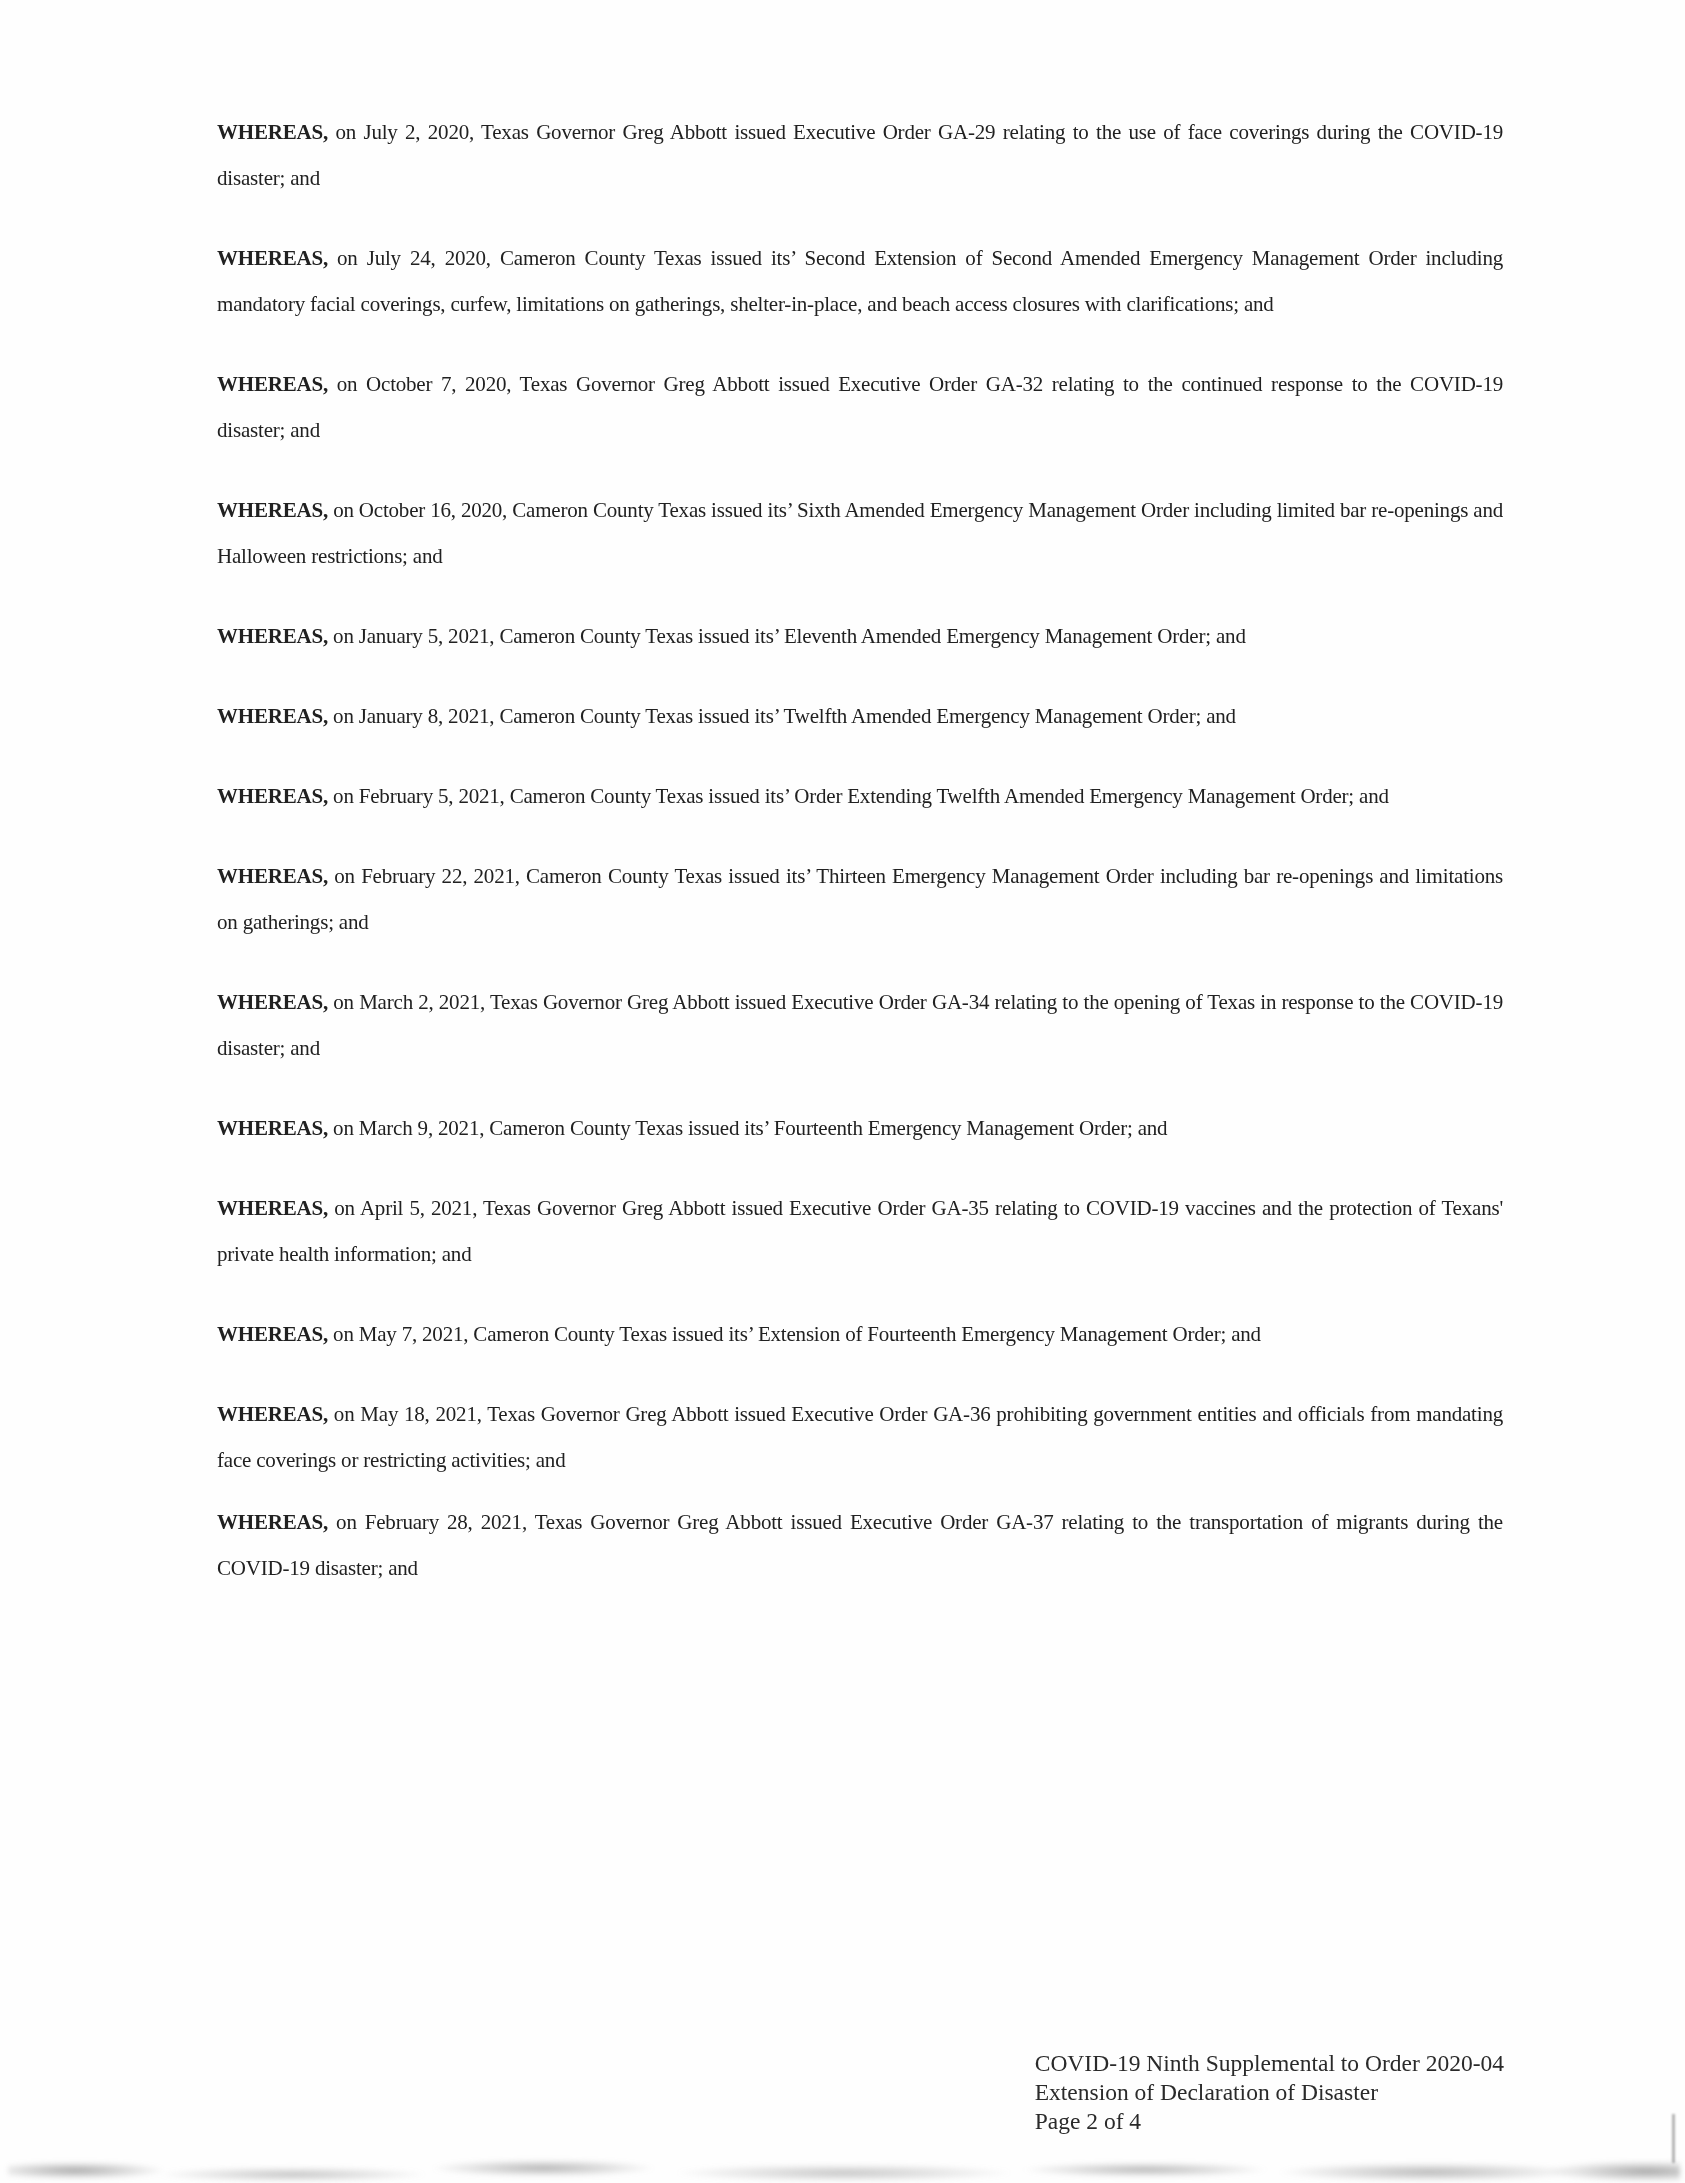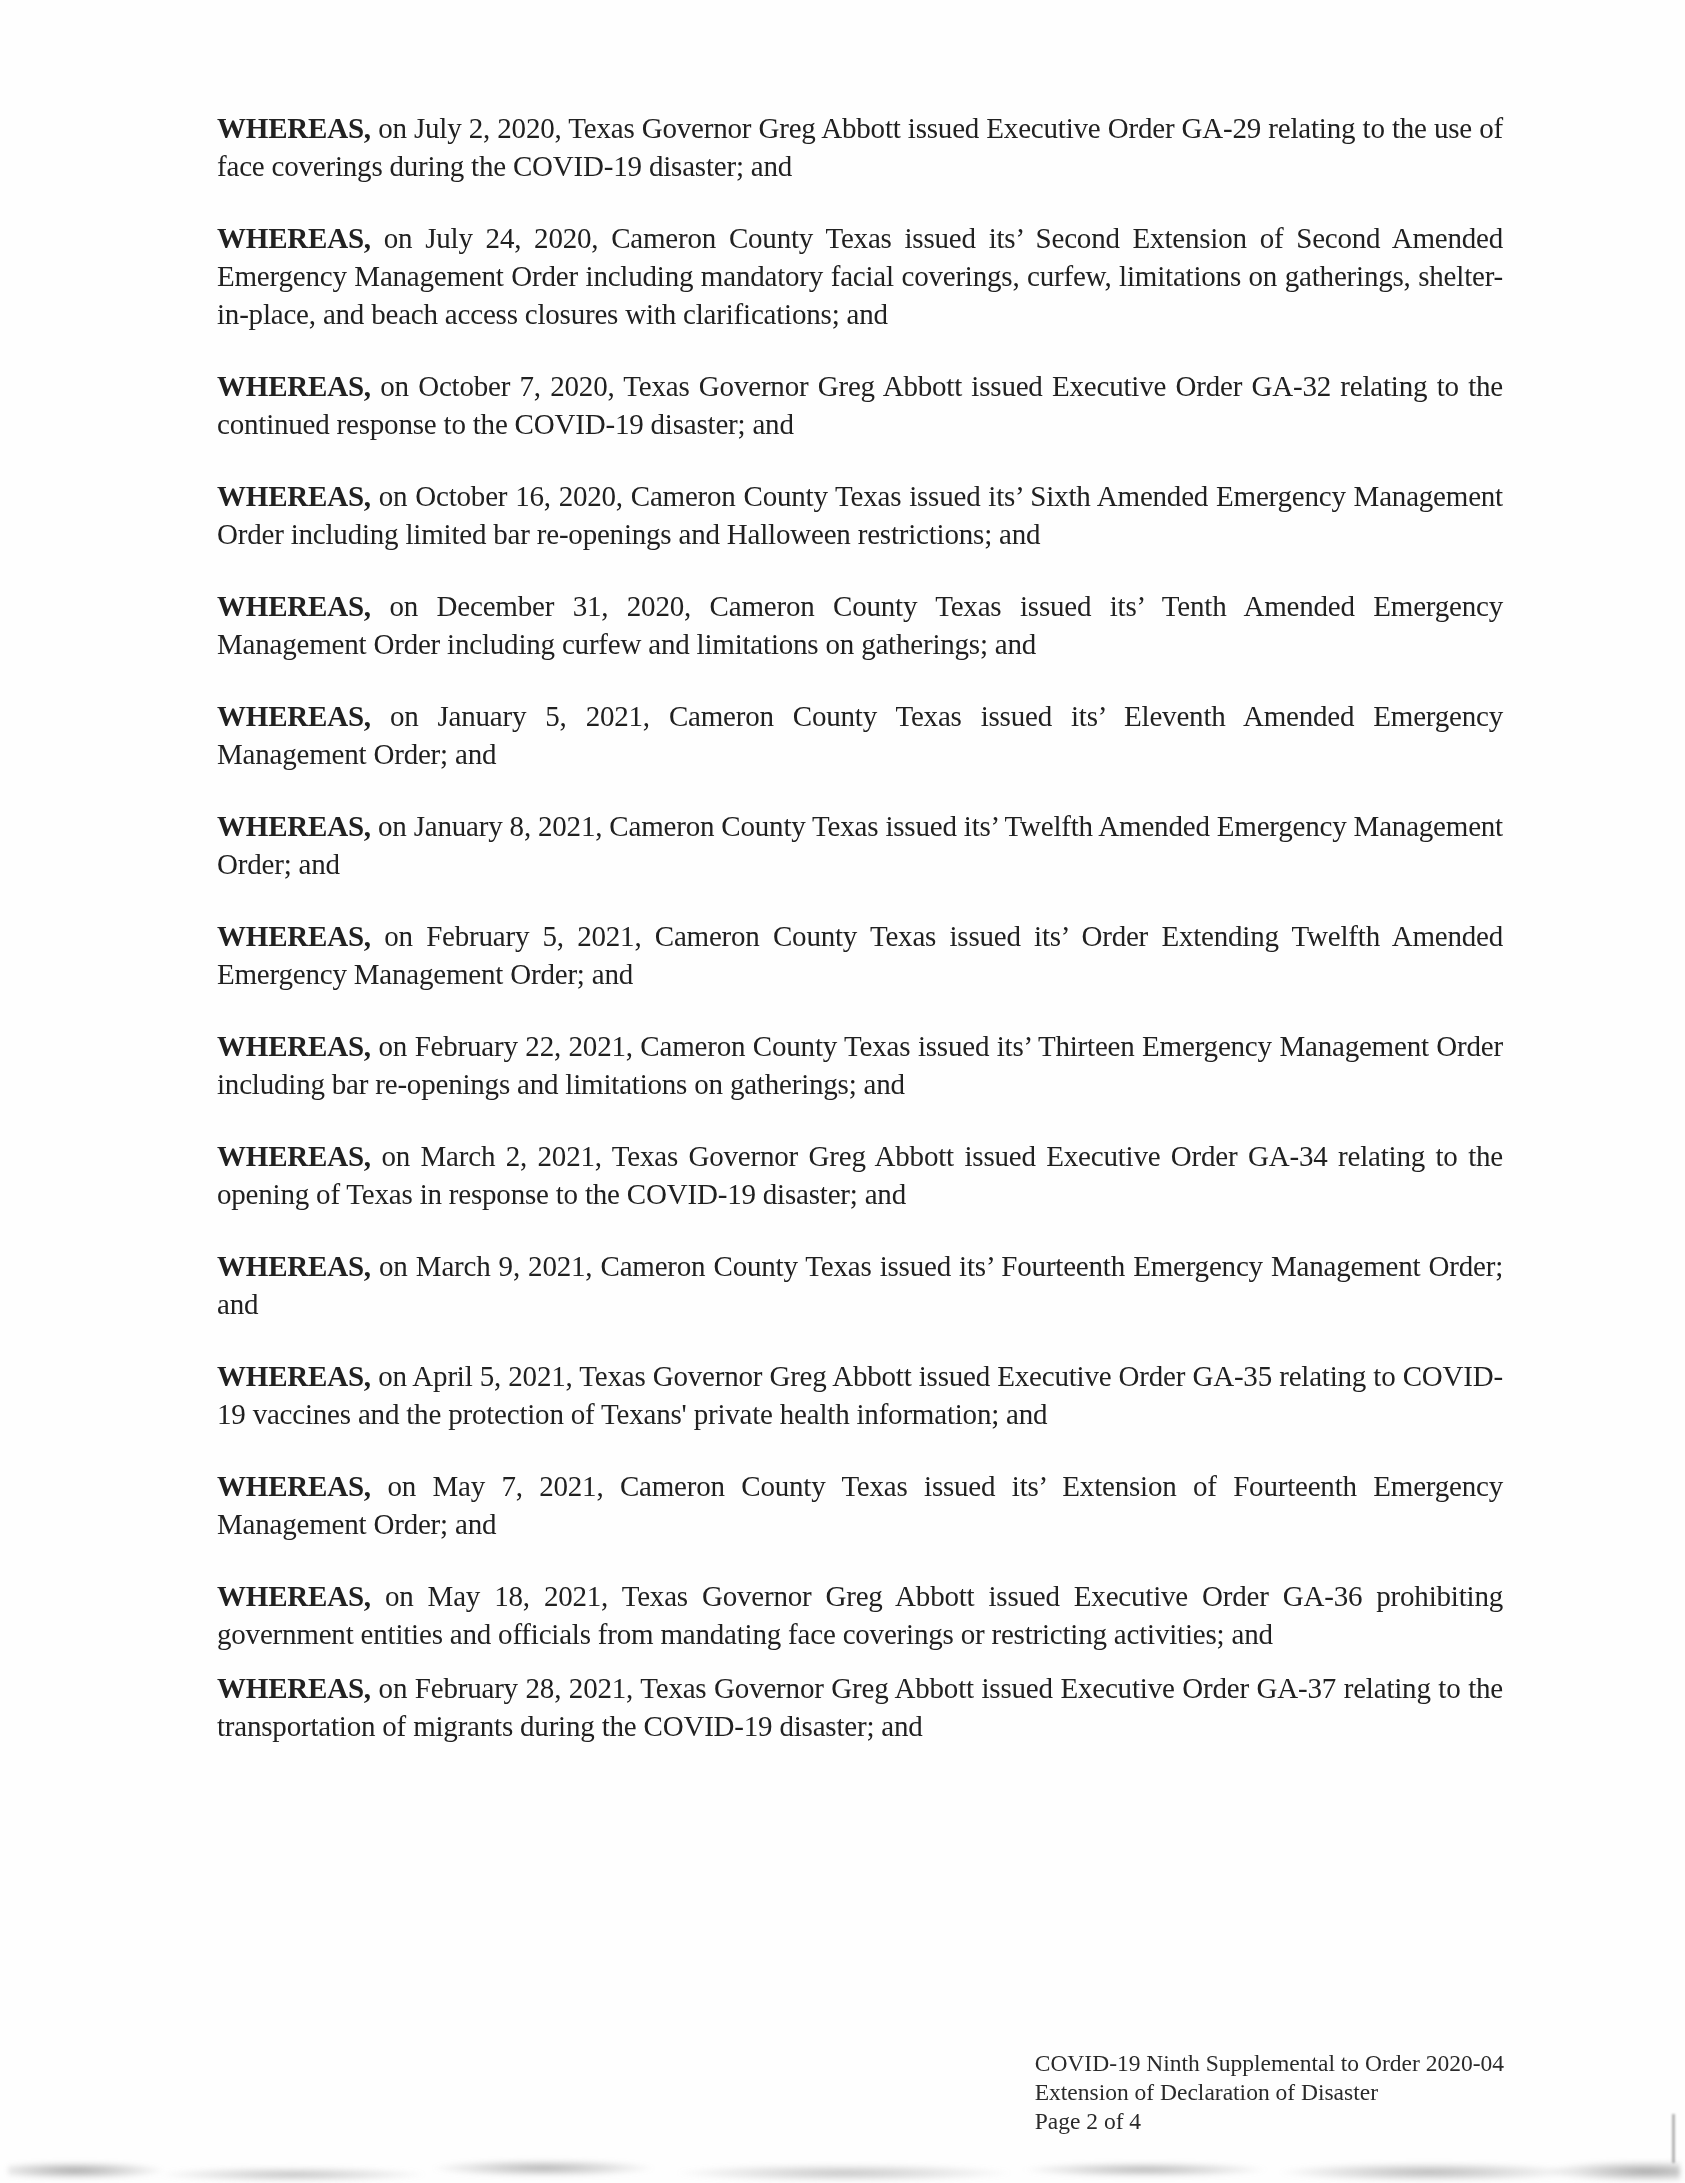--- a/index.html
+++ b/index.html
@@ -10,22 +10,22 @@
     overflow:hidden;
     font-family:"Liberation Serif","DejaVu Serif",serif;
     color:#212121;
   }
   .content{
     position:absolute;
     left:217px;top:109px;width:1286px;
   }
   p.clause{
     margin:0 0 34px 0;
-    font-size:29px;
-    line-height:38px;
+    font-size:21px;
+    line-height:46px;
     text-align:justify;
     letter-spacing:-0.2px;
   }
   p.clause.tight{margin-bottom:16px;}
   p.clause b{font-weight:bold;}
   .footer{
     position:absolute;
     right:181px;top:2049px;
     text-align:left;
     font-size:23.5px;
@@ -59,21 +59,20 @@
 
   <div class="content">
   <p class="clause"><b>WHEREAS,</b> <span>on July 2, 2020, Texas Governor Greg Abbott issued Executive Order GA-29 relating to the use of face coverings during the COVID-19 disaster; and</span></p>
 
   <p class="clause"><b>WHEREAS,</b> <span>on July 24, 2020, Cameron County Texas issued its’ Second Extension of Second Amended Emergency Management Order including mandatory facial coverings, curfew, limitations on gatherings, shelter-in-place, and beach access closures with clarifications; and</span></p>
 
   <p class="clause"><b>WHEREAS,</b> <span>on October 7, 2020, Texas Governor Greg Abbott issued Executive Order GA-32 relating to the continued response to the COVID-19 disaster; and</span></p>
 
   <p class="clause"><b>WHEREAS,</b> <span>on October 16, 2020, Cameron County Texas issued its’ Sixth Amended Emergency Management Order including limited bar re-openings and Halloween restrictions; and</span></p>
 
-  <p class="clause"><b>WHEREAS,</b> <span>on December 31, 2020, Cameron County Texas issued its’ Tenth Amended Emergency Management Order including curfew and limitations on gatherings; and</span></p>
 
   <p class="clause"><b>WHEREAS,</b> <span>on January 5, 2021, Cameron County Texas issued its’ Eleventh Amended Emergency Management Order; and</span></p>
 
   <p class="clause"><b>WHEREAS,</b> <span>on January 8, 2021, Cameron County Texas issued its’ Twelfth Amended Emergency Management Order; and</span></p>
 
   <p class="clause"><b>WHEREAS,</b> <span>on February 5, 2021, Cameron County Texas issued its’ Order Extending Twelfth Amended Emergency Management Order; and</span></p>
 
   <p class="clause"><b>WHEREAS,</b> <span>on February 22, 2021, Cameron County Texas issued its’ Thirteen Emergency Management Order including bar re-openings and limitations on gatherings; and</span></p>
 
   <p class="clause"><b>WHEREAS,</b> <span>on March 2, 2021, Texas Governor Greg Abbott issued Executive Order GA-34 relating to the opening of Texas in response to the COVID-19 disaster; and</span></p>

